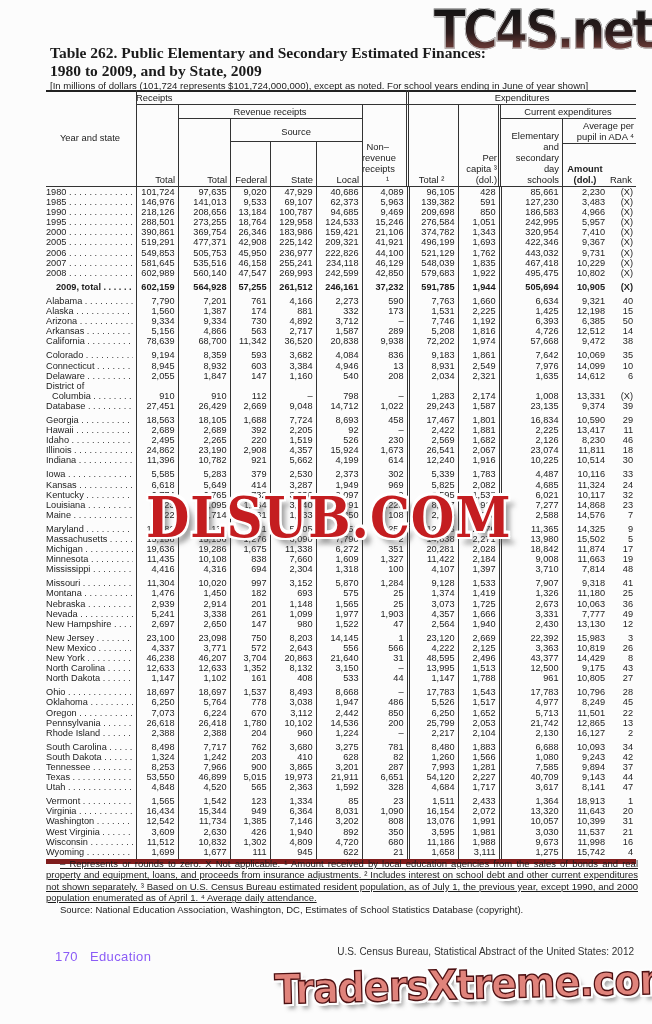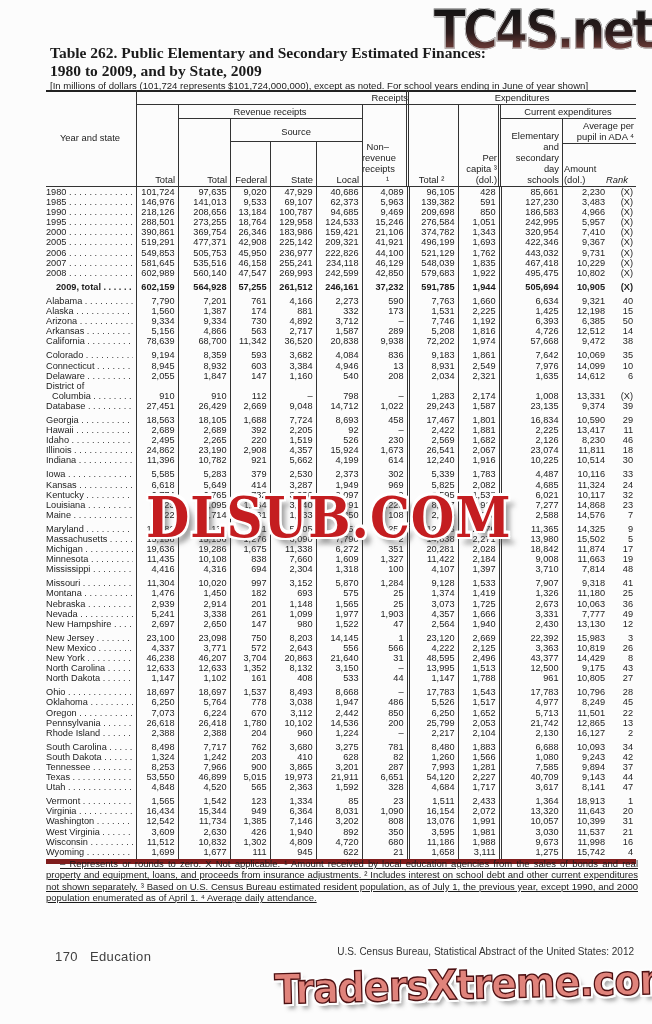--- a/index.html
+++ b/index.html
@@ -31,21 +31,21 @@
   td.c11{padding-right:9px;}
   tr.gap td{padding-top:4px;}
   tr.bold td{font-weight:bold;}
   tr.last td{border-bottom:5px solid #7f1d1d;padding-bottom:2px;}
   
   .footnotes{position:absolute;left:46px;top:858px;width:592px;font-size:9.5px;line-height:11.4px;
              text-align:justify;}
   .footnotes .fn{text-indent:14px;text-decoration:underline;}
   .footnotes .src{text-indent:14px;}
   
-  .pagefoot{position:absolute;left:55px;top:949px;font-size:13px;letter-spacing:.4px;color:#404040;}
+  .pagefoot{position:absolute;left:55px;top:949px;font-size:13px;letter-spacing:.4px;color:#8b5cf6;}
   .pagefoot .num{margin-right:12px;}
   .attr{position:absolute;right:18px;top:946px;font-size:10px;color:#333;}
   
   .wm-top{position:absolute;top:0px;right:0px;font-family:"DejaVu Sans",sans-serif;font-weight:bold;
           font-size:50px;letter-spacing:-3px;transform:scaleX(.95) scaleY(1.05);transform-origin:right top;
           background:linear-gradient(180deg,#141414 15%,#2e1d1d 55%,#8a4a44 92%);
           -webkit-background-clip:text;background-clip:text;color:transparent;
           -webkit-text-stroke:1px #c6c6c6;}
   .wm-mid{position:absolute;left:146px;top:484px;font-family:"DejaVu Serif",serif;font-weight:bold;
           font-size:50px;letter-spacing:1px;color:#c41d20;transform:scaleY(1.12);transform-origin:left top;
@@ -68,21 +68,21 @@
     <div>Table 262. Public Elementary and Secondary Estimated Finances:</div>
     <div>1980 to 2009, and by State, 2009</div>
   </div>
 
   <div class="subnote">[In millions of dollars (101,724 represents $101,724,000,000), except as noted. For school years ending in June of year shown]</div>
 
   <div class="tbl">
 
     <div class="thead">
       <div class="topline"></div>
-      <div class="hcell" style="left:90px;top:2px;width:272px;text-align:right;">Receipts</div>
+      <div class="hcell" style="left:90px;top:2px;width:272px;text-align:left;">Receipts</div>
       <div class="hcell" style="left:362px;top:2px;width:228px;text-align:center;">Expenditures</div>
       <div class="hline" style="left:90px;top:14px;width:500px;"></div>
       <div class="hcell" style="left:132px;top:16px;width:184px;text-align:center;">Revenue receipts</div>
       <div class="hcell" style="left:454px;top:16px;width:136px;text-align:center;">Current expenditures</div>
       <div class="hline" style="left:132px;top:28px;width:184px;"></div>
       <div class="hline" style="left:454px;top:28px;width:136px;"></div>
       <div class="hcell" style="left:184px;top:36px;width:132px;text-align:center;">Source</div>
       <div class="hline" style="left:184px;top:51px;width:132px;"></div>
       <div class="hcell pre" style="left:516px;top:30px;width:72px;text-align:right;">Average per
 pupil in ADA ⁴</div>
@@ -98,23 +98,23 @@
 receipts ¹</div>
       <div class="hcell" style="left:362px;bottom:2px;width:47px;text-align:center;">Total ²</div>
       <div class="hcell pre" style="left:412px;bottom:2px;width:39px;text-align:right;">Per
 capita ³
 (dol.)</div>
       <div class="hcell pre" style="left:454px;bottom:2px;width:59px;text-align:right;">Elementary
 and
 secondary
 day
 schools</div>
-      <div class="hcell pre" style="left:518px;bottom:2px;width:42px;text-align:left;">Amount
+      <div class="hcell pre" style="left:518px;bottom:2px;width:42px;text-align:center;font-weight:bold;">Amount
 (dol.)</div>
-      <div class="hcell" style="left:560px;bottom:2px;width:30px;font-style:italic;">Rank</div>
+      <div class="hcell" style="left:560px;bottom:2px;width:30px;text-align:center;">Rank</div>
       <div class="vline" style="left:90px;top:0;height:97px;"></div>
       <div class="vline" style="left:132px;top:15px;height:82px;"></div>
       <div class="vline" style="left:184px;top:29px;height:68px;"></div>
       <div class="vline" style="left:224px;top:52px;height:45px;"></div>
       <div class="vline" style="left:270px;top:52px;height:45px;"></div>
       <div class="vline" style="left:316px;top:15px;height:82px;"></div>
       <div class="vdouble" style="left:360px;top:0;height:97px;"></div>
       <div class="vline" style="left:412px;top:15px;height:82px;"></div>
       <div class="vdouble" style="left:452px;top:15px;height:82px;"></div>
       <div class="vline" style="left:516px;top:29px;height:68px;"></div>
@@ -1313,20 +1313,21 @@
             <td class="c9">1,275</td>
             <td class="c10">15,742</td>
             <td class="c11">4</td>
           </tr>
         </tbody>
     </table>
   </div>
 
   <div class="footnotes">
     <div class="fn">– Represents or rounds to zero. X Not applicable. ¹ Amount received by local education agencies from the sales of bonds and real property and equipment, loans, and proceeds from insurance adjustments. ² Includes interest on school debt and other current expenditures not shown separately. ³ Based on U.S. Census Bureau estimated resident population, as of July 1, the previous year, except 1990, and 2000 population enumerated as of April 1. ⁴ Average daily attendance.</div>
+    <div class="src">Source: National Education Association, Washington, DC, Estimates of School Statistics Database (copyright).</div>
   </div>
 
   <div class="pagefoot">
     <span class="num">170</span><span>Education</span>
   </div>
   <div class="attr">U.S. Census Bureau, Statistical Abstract of the United States: 2012</div>
 
   <div class="wm-top">TC4S.net</div>
   <div class="wm-mid">DLSUB.COM</div>
   <div class="wm-bot">TradersXtreme.com</div>

